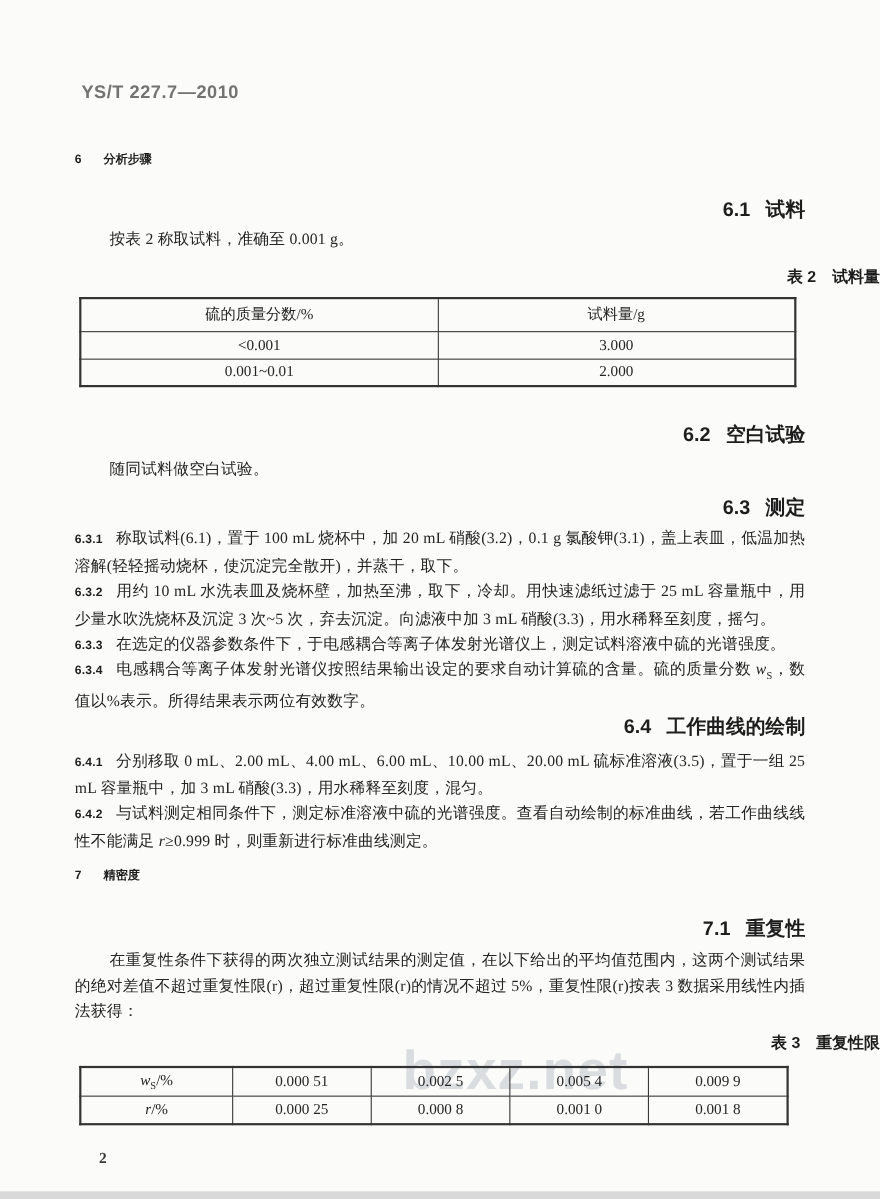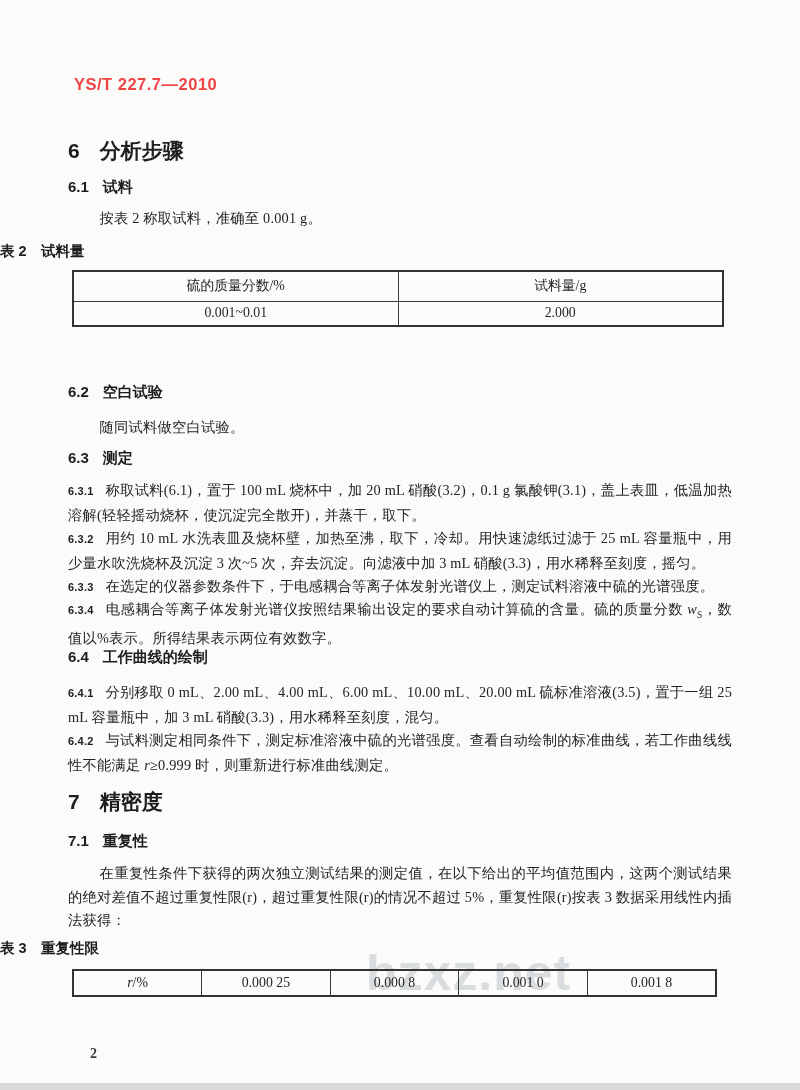--- a/index.html
+++ b/index.html
@@ -12,51 +12,51 @@
     font-family:"Liberation Serif", serif;
     overflow:hidden;
   }
   .abs { position:absolute; left:68px; width:664px; }
 
   
   .std-number {
     position:absolute; left:74px; top:75px;
     font-family:"Liberation Sans", sans-serif;
     font-weight:bold; font-size:16.5px; letter-spacing:0.5px;
-    color:#ef4444;
+    color:#737373;
   }
 
   
   .heading {
     font-family:"Liberation Sans", sans-serif;
     font-weight:bold; color:#1d1d1d;
   }
-  .h-main { font-size:21px; }
-  .h-sub  { font-size:15px; }
+  .h-main { font-size:11px; }
+  .h-sub  { font-size:18px;text-align:right; }
   .h-main .h-num { margin-right:20px; }
   .h-sub  .h-num { margin-right:14px; }
 
   
   .para {
     font-size:14.3px; line-height:23.5px;
     text-align:justify; color:#242424;
     letter-spacing:0.2px;
   }
   .indent { text-indent:2.2em; }
   .c-num {
     font-family:"Liberation Sans", sans-serif;
     font-weight:bold; font-size:11px;
     margin-right:12px; color:#1d1d1d;
   }
   .var { font-style:italic; font-family:"Liberation Serif", serif; }
   sub { font-size:9.5px; }
 
   
   .tbl-caption {
-    position:absolute; left:0; width:800px; text-align:left;
+    position:absolute; left:0; width:800px; text-align:right;
     font-family:"Liberation Sans", sans-serif;
     font-weight:bold; font-size:14.5px; color:#1d1d1d;
   }
 
   
   table.tbl {
     position:absolute; left:72px;
     border-collapse:collapse;
     border:2px solid #333;
     z-index:2; background:transparent;
@@ -113,20 +113,24 @@
 
 <div class="tbl-caption" style="top:242px">表 2　试料量</div>
 
 <table class="tbl tbl2" style="top:270px">
   <tbody>
       <tr class="hdr">
     <td style="width:50%">硫的质量分数/%</td>
     <td>试料量/g</td>
   </tr>
   <tr class="data">
+    <td>&lt;0.001</td>
+    <td>3.000</td>
+  </tr>
+  <tr class="data">
     <td>0.001~0.01</td>
     <td>2.000</td>
   </tr>
 </tbody>
   </table>
 
 <div class="abs heading h-sub" style="top:383px">
   <span class="h-num">6.2</span><span>空白试验</span>
 </div>
 <p class="abs para indent" style="top:416px">随同试料做空白试验。</p>
@@ -158,20 +162,27 @@
 <div class="abs heading h-sub" style="top:832px">
   <span class="h-num">7.1</span><span>重复性</span>
 </div>
 
 <p class="abs para indent" style="top:862px">在重复性条件下获得的两次独立测试结果的测定值，在以下给出的平均值范围内，这两个测试结果的绝对差值不超过重复性限(r)，超过重复性限(r)的情况不超过 5%，重复性限(r)按表 3 数据采用线性内插法获得：</p>
 
 <div class="tbl-caption" style="top:939px">表 3　重复性限</div>
 
 <table class="tbl tbl3" style="top:969px">
   <tbody>
+      <tr>
+    <td style="width:21.5%"><span class="var">w</span><sub>S</sub><span>/%</span></td>
+    <td>0.000 51</td>
+    <td>0.002 5</td>
+    <td>0.005 4</td>
+    <td>0.009 9</td>
+  </tr>
   <tr>
     <td><span class="var">r</span><span>/%</span></td>
     <td>0.000 25</td>
     <td>0.000 8</td>
     <td>0.001 0</td>
     <td>0.001 8</td>
   </tr>
 </tbody>
   </table>
 

